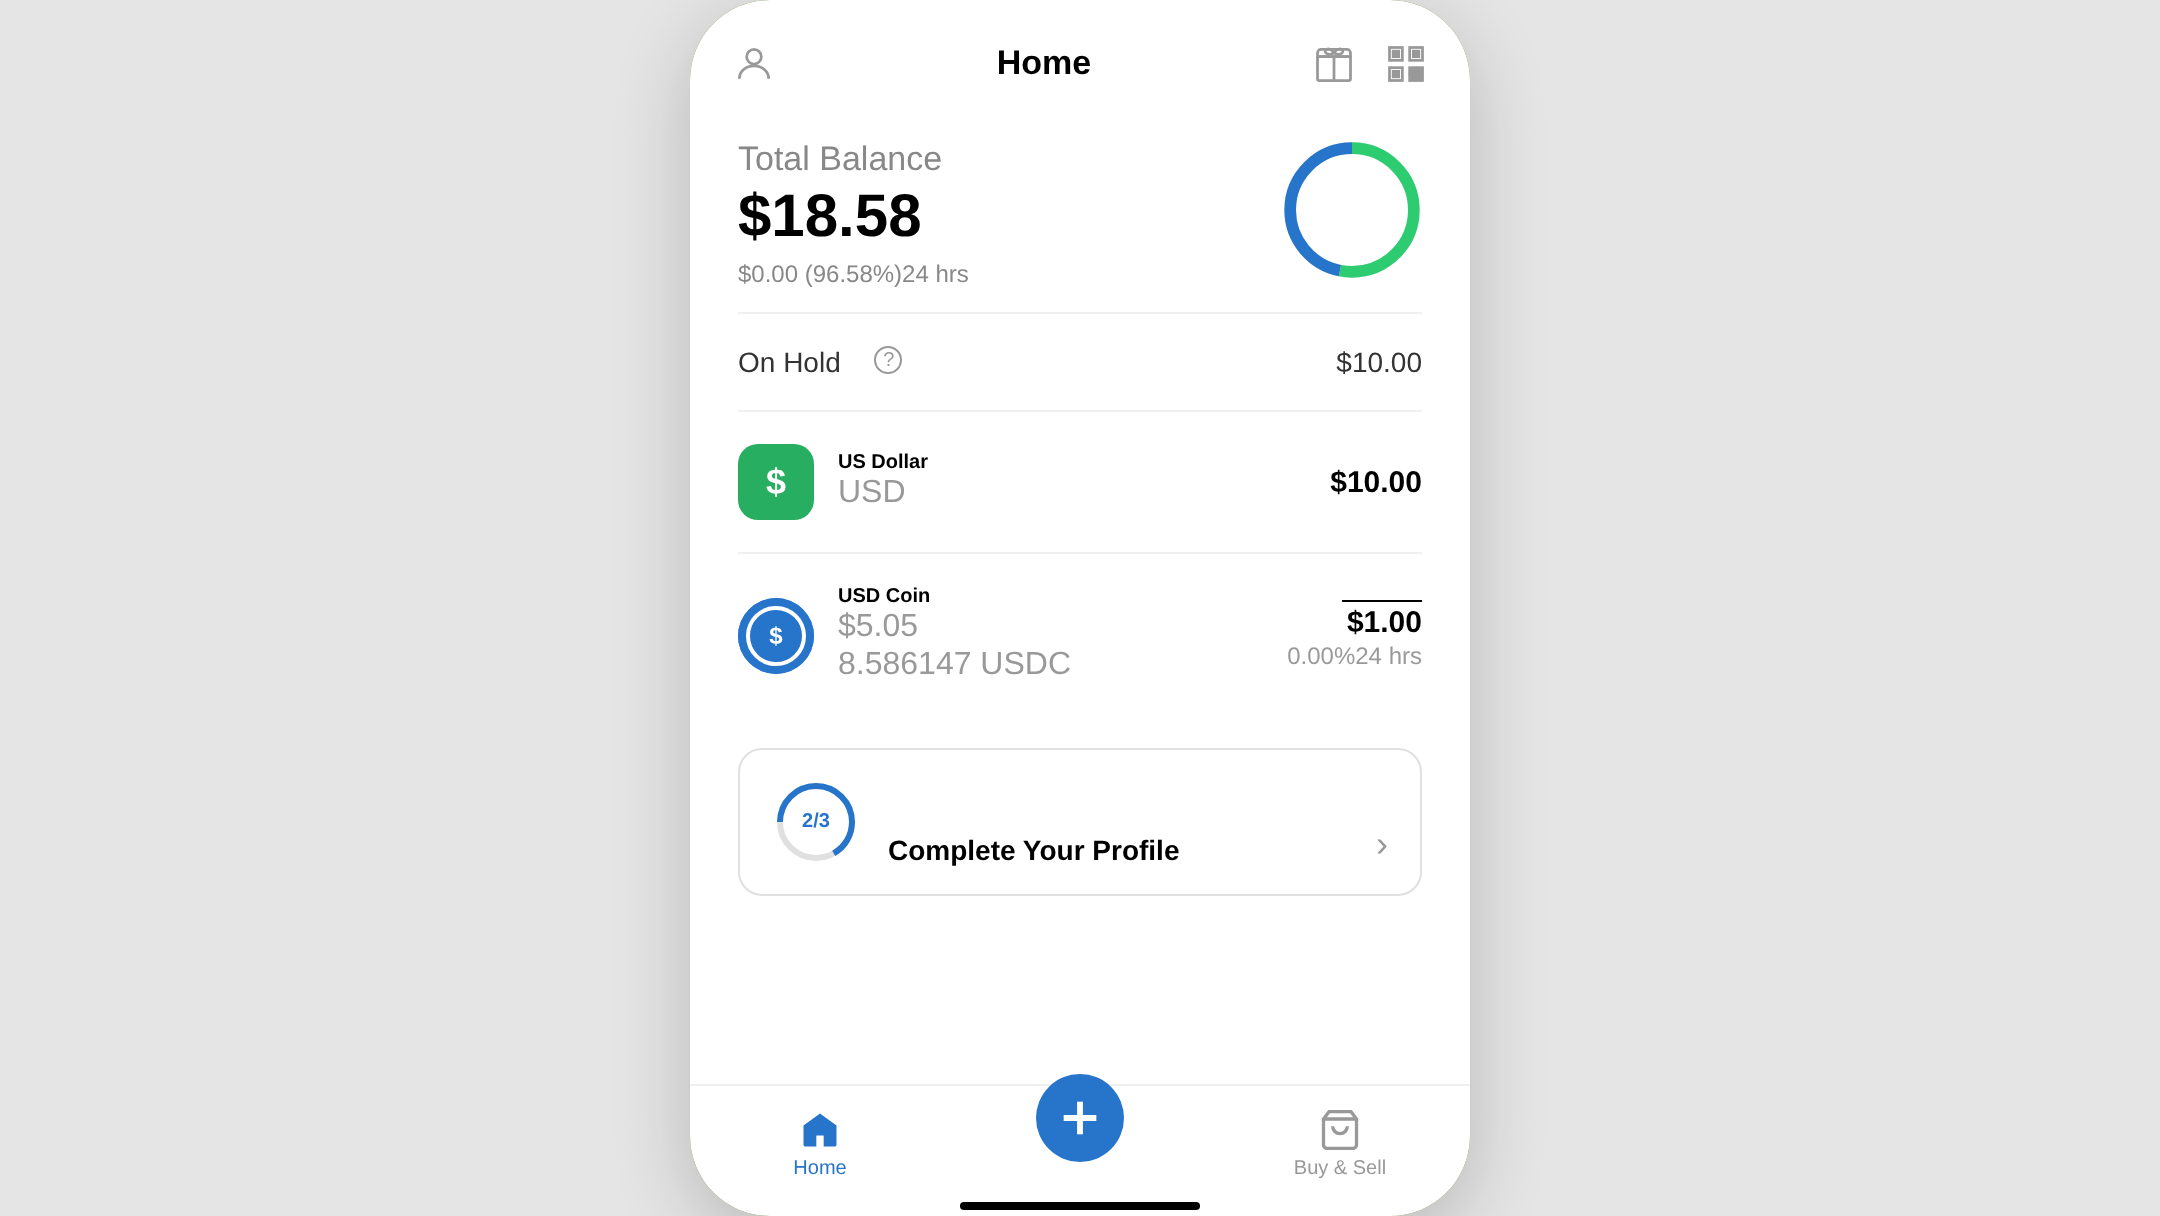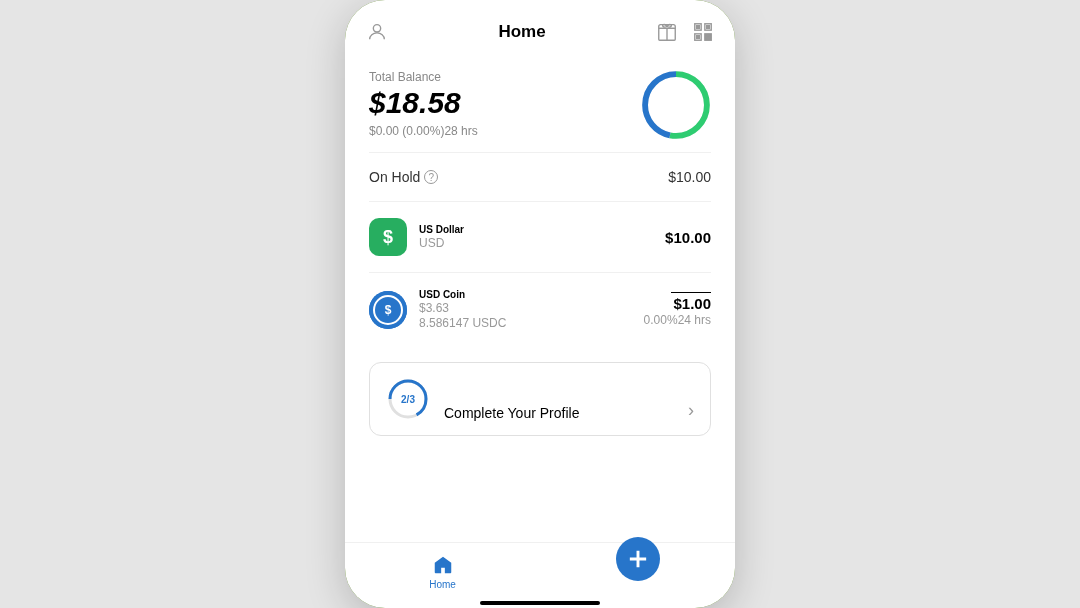--- a/index.html
+++ b/index.html
@@ -58,30 +58,29 @@
       padding: 0 24px;
     }
     .balance-section {
       display: flex;
       justify-content: space-between;
       align-items: flex-start;
       padding: 16px 0 8px;
     }
     .balance-info {}
     .balance-label {
-      font-size: 12px;
+      font-size: 17px;
       color: #888;
       margin-bottom: 2px;
     }
     .balance-amount {
       font-size: 30px;
       font-weight: 700;
       color: #000;
       margin-bottom: 4px;
-      font-style: italic;
     }
     .balance-change {
       font-size: 12px;
       color: #888;
     }
     
     .donut-container {
       width: 70px;
       height: 70px;
       position: relative;
@@ -99,22 +98,22 @@
     .on-hold-row {
       display: flex;
       justify-content: space-between;
       align-items: center;
       padding: 12px 0;
     }
     .on-hold-label {
       font-size: 14px;
       color: #333;
       display: flex;
-      align-items: center;
-      gap: 4px;
+      align-items: flex-start;
+      gap: 17px;
     }
     .info-icon {
       width: 14px;
       height: 14px;
       border-radius: 50%;
       border: 1px solid #999;
       display: inline-flex;
       align-items: center;
       justify-content: center;
       font-size: 10px;
@@ -149,21 +148,21 @@
     }
     .asset-icon.usd {
       background: #27ae60;
     }
     .asset-name {
       font-size: 10px;
       font-weight: 600;
       color: #000;
     }
     .asset-ticker {
-      font-size: 12px;
+      font-size: 16px;
       color: #999;
       margin-top: 1px;
     }
     .asset-right {
       text-align: right;
     }
     .asset-value {
       font-size: 15px;
       font-weight: 600;
       color: #000;
@@ -215,21 +214,21 @@
       transform: translate(-50%, -50%) rotate(0deg);
       font-size: 10px;
       font-weight: 700;
       color: #2775ca;
     }
     .profile-text {
       flex: 1;
     }
     .profile-title {
       font-size: 14px;
-      font-weight: 400;
+      font-weight: 700;
       color: #000;
     }
     .profile-subtitle {
       font-size: 13px;
       color: #000;
       font-weight: 500;
       margin-top: 2px;
     }
     .profile-chevron {
       color: #999;
@@ -336,21 +335,21 @@
       </div>
     </div>
   </div>
 
   <div class="content">
 
     <div class="balance-section">
       <div class="balance-info">
         <div class="balance-label">Total Balance</div>
         <div class="balance-amount">$18.58</div>
-        <div class="balance-change">$0.00 (0.00%)28 hrs</div>
+        <div class="balance-change">$0.00 (96.58%)24 hrs</div>
       </div>
       <div class="donut-container">
         <svg class="donut-svg" viewBox="0 0 36 36">
           <circle cx="18" cy="18" r="15.9" fill="none" stroke="#f0f0f0" stroke-width="3"></circle>
 
           <circle cx="18" cy="18" r="15.9" fill="none" stroke="#2ecc71" stroke-width="3" stroke-dasharray="53 47" stroke-dashoffset="0"></circle>
 
           <circle cx="18" cy="18" r="15.9" fill="none" stroke="#2775ca" stroke-width="3" stroke-dasharray="47 53" stroke-dashoffset="-53"></circle>
         </svg>
       </div>
@@ -387,21 +386,21 @@
       <div class="asset-left">
         <div class="usd-coin-icon">
           <svg viewBox="0 0 38 38">
             <circle cx="19" cy="19" r="19" fill="#2775ca"></circle>
             <circle cx="19" cy="19" r="14" fill="none" stroke="#fff" stroke-width="2"></circle>
             <text x="19" y="23" text-anchor="middle" fill="#fff" font-size="12" font-weight="bold" font-family="Arial">$</text>
           </svg>
         </div>
         <div>
           <div class="asset-name">USD Coin</div>
-          <div class="asset-ticker">$3.63</div>
+          <div class="asset-ticker">$5.05</div>
           <div class="asset-ticker">8.586147 USDC</div>
         </div>
       </div>
       <div class="asset-right">
         <div class="asset-value-line"></div>
         <div class="asset-value">$1.00</div>
         <div class="asset-change">0.00%24 hrs</div>
       </div>
     </div>
 
@@ -436,19 +435,29 @@
 
     <div class="nav-item add-btn">
       <div class="nav-icon" style="background: rgb(39, 117, 202); border-radius: 50%; width: 44px; height: 44px; margin-top: -16px;">
         <svg width="28" height="28" viewBox="0 0 24 24" fill="none" stroke="#fff" stroke-width="2.5">
           <line x1="12" y1="5" x2="12" y2="19"></line>
           <line x1="5" y1="12" x2="19" y2="12"></line>
         </svg>
       </div>
     </div>
 
+    <div class="nav-item">
+      <div class="nav-icon">
+        <svg width="22" height="22" viewBox="0 0 24 24" fill="none" stroke="#999" stroke-width="1.8">
+          <path d="M6 2L3 6v14a2 2 0 0 0 2 2h14a2 2 0 0 0 2-2V6l-3-4z"></path>
+          <line x1="3" y1="6" x2="21" y2="6"></line>
+          <path d="M16 10a4 4 0 0 1-8 0"></path>
+        </svg>
+      </div>
+      <div class="nav-label">Buy &amp; Sell</div>
+    </div>
 
   </div>
 
   <div class="home-indicator">
     <div class="home-bar"></div>
   </div>
 </div>
 
 </body></html>

